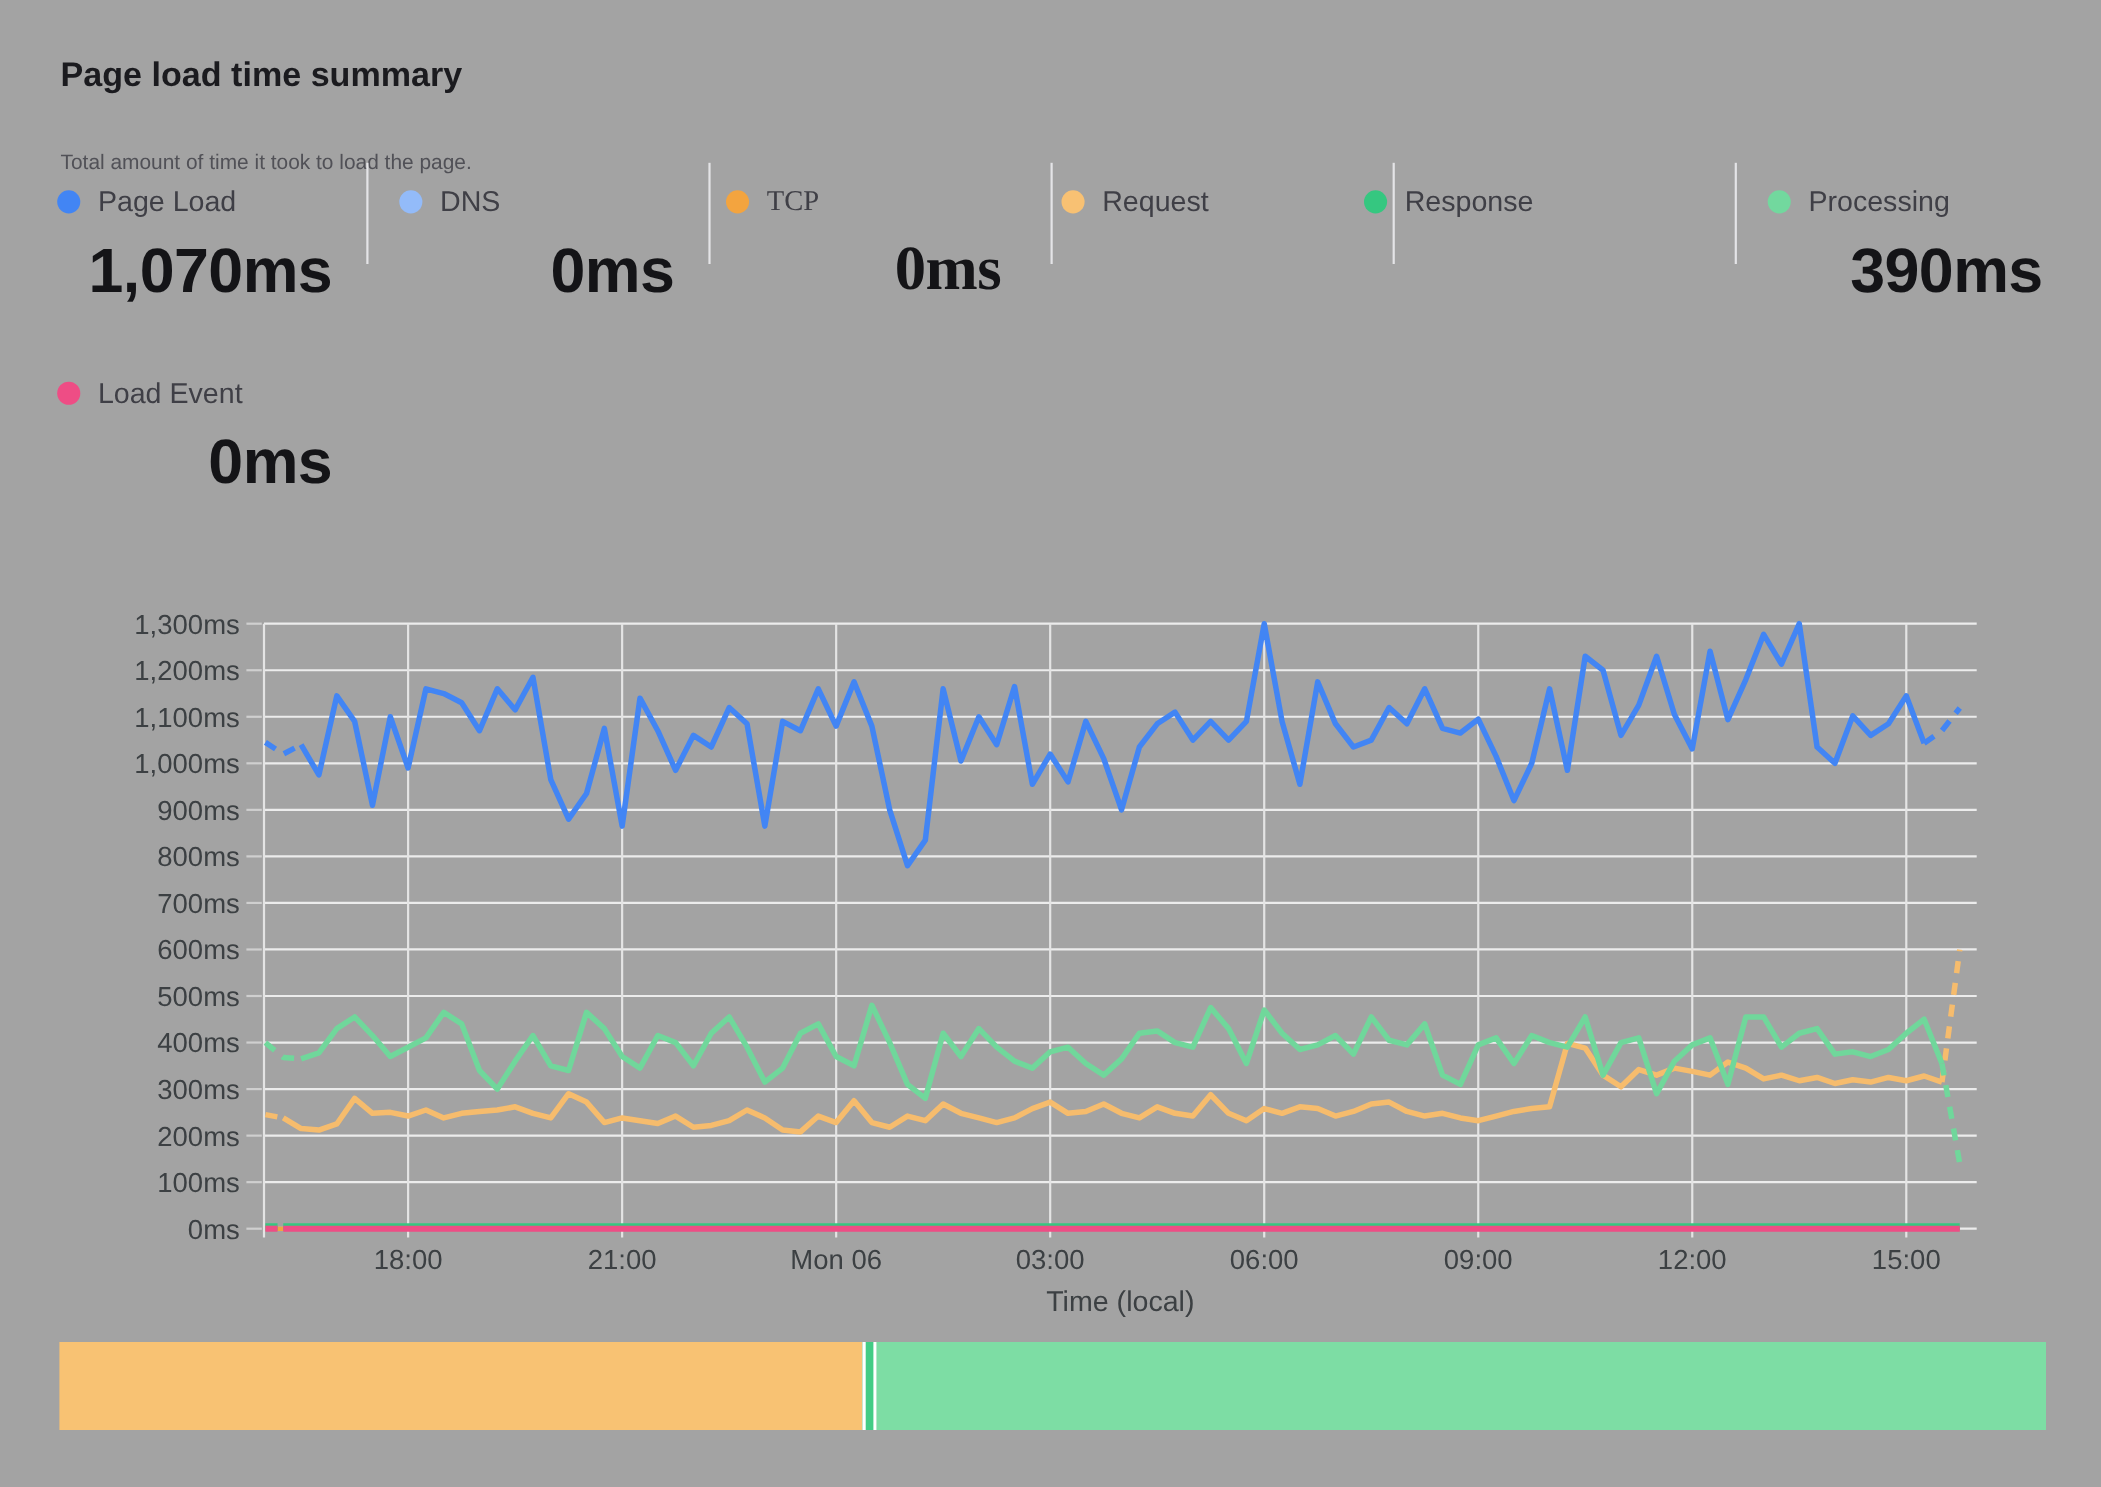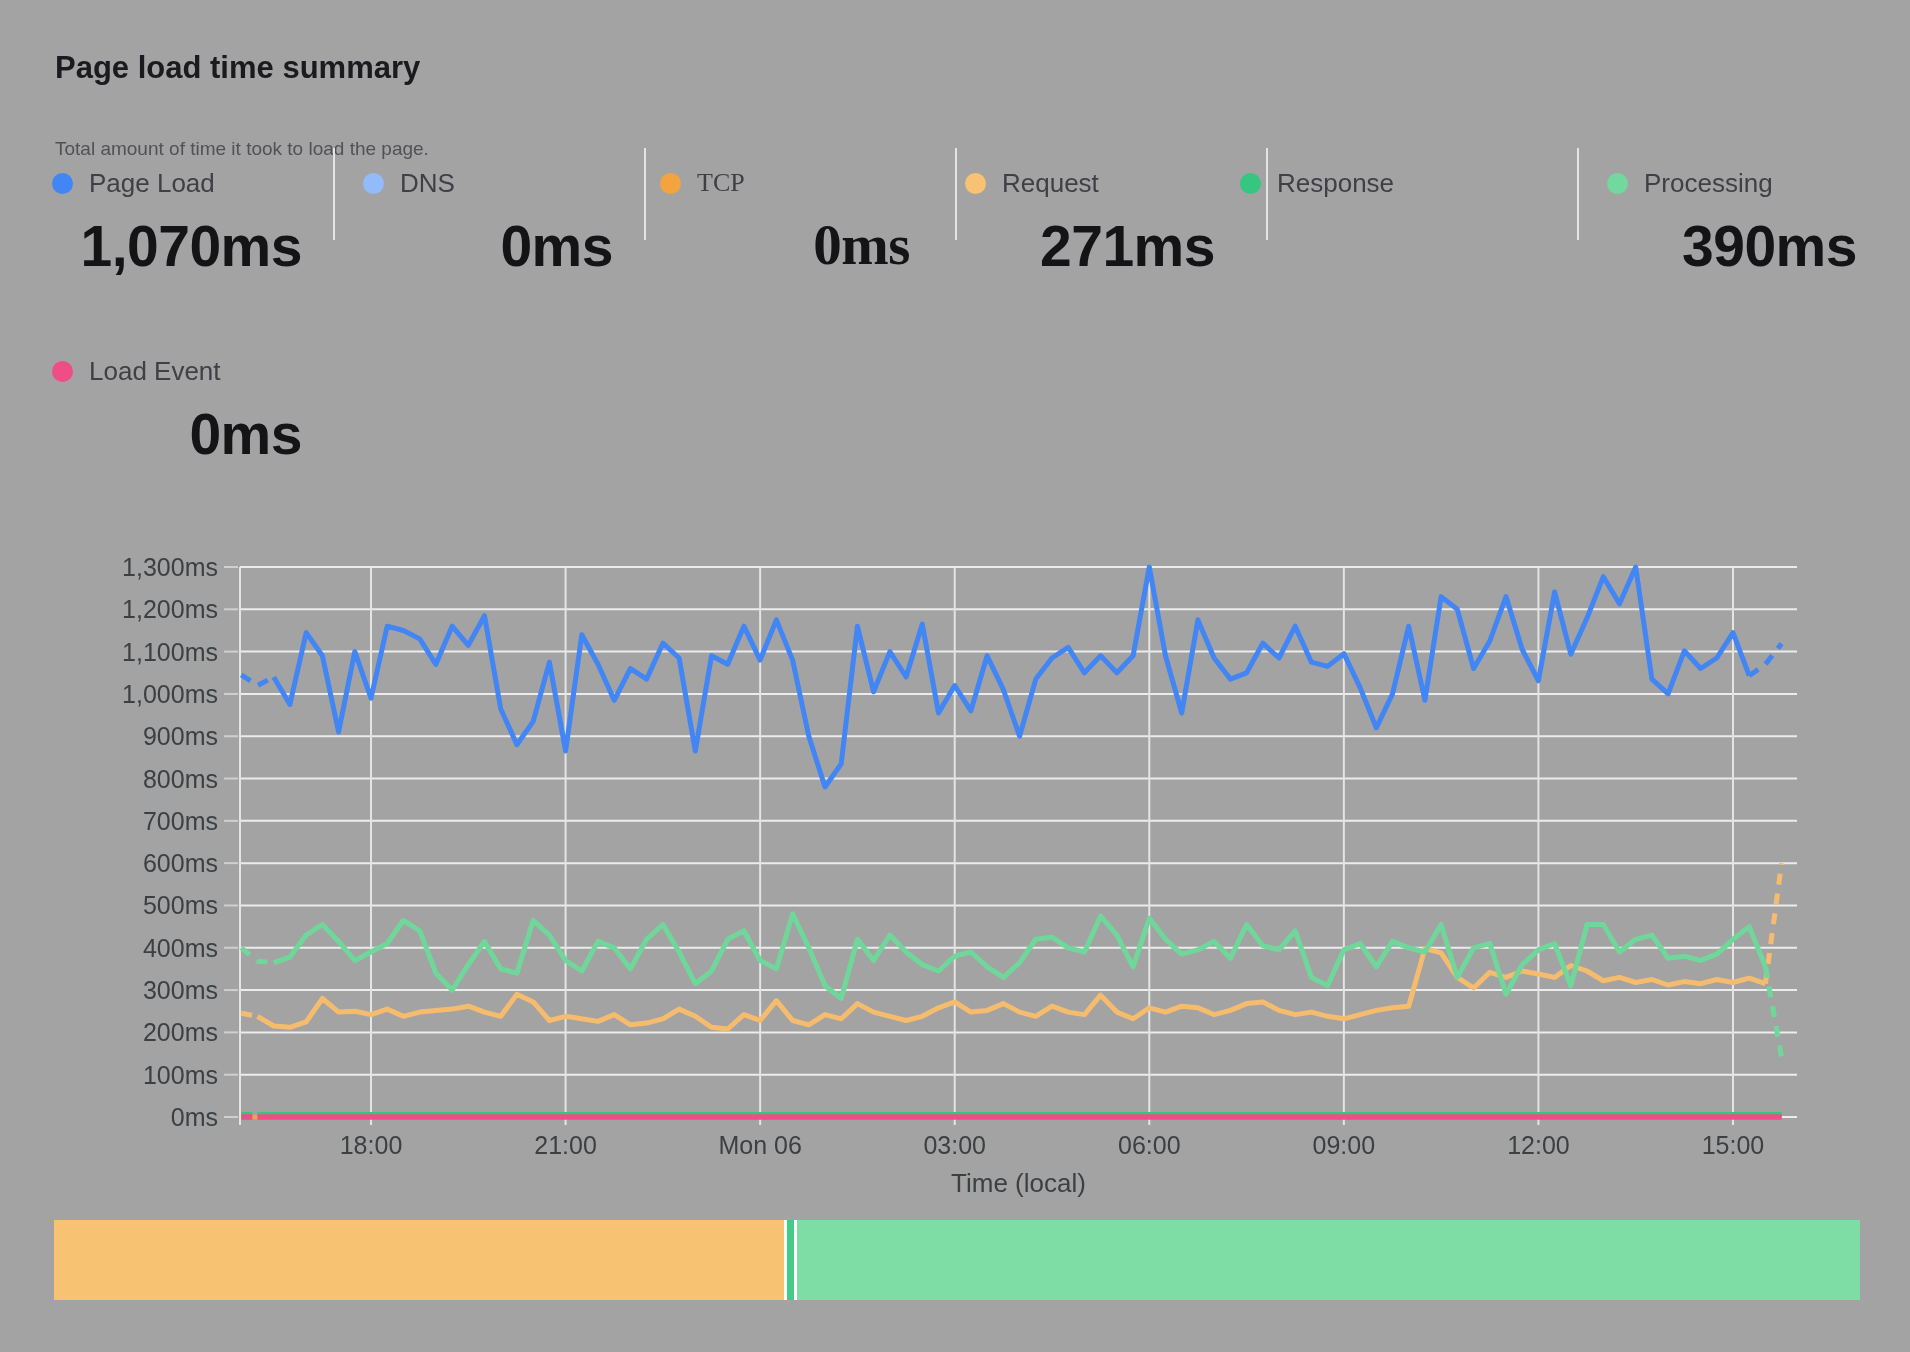--- a/index.html
+++ b/index.html
@@ -8,21 +8,21 @@
   .title{position:absolute;left:55px;top:50px;font-size:31px;font-weight:700;color:#1b1b1f;}
   .subtitle{position:absolute;left:55px;top:138px;font-size:19px;font-weight:400;color:#515157;}
   .legend-col{position:absolute;width:250px;}
   .legend-head{display:flex;align-items:center;}
   .legend-dot{width:21px;height:21px;border-radius:50%;flex:0 0 auto;}
   .legend-label{margin-left:16px;font-size:26px;color:#3f3f46;}
   .legend-value{margin-top:14px;font-size:57px;font-weight:700;color:#141417;letter-spacing:-0.5px;text-align:right;}
   .legend-divider{position:absolute;top:148px;width:2px;height:92px;background:#e4e4e7;}
   .c0{left:52px;top:168px;} .c1{left:363px;top:168px;} .c2{left:660px;top:168px;font-family:Liberation Serif, serif;}
   .c3{left:965px;top:168px;} .c4{left:1240px;top:168px;} .c5{left:1607px;top:168px;}
-  .c6{left:52px;top:356px;}
+  .c6{left:52px;top:342px;}
   .d0{left:333px;} .d1{left:644px;} .d2{left:955px;} .d3{left:1266px;} .d4{left:1577px;}
   #chart{position:absolute;left:0;top:438px;}
   .footer-bar{position:absolute;left:54px;top:1220px;width:1806px;height:80px;display:flex;}
   .footer-bar .seg{height:100%;}
   .seg-divider{border-left:3px solid #ffffff;border-right:3px solid #ffffff;box-sizing:content-box;}
   text{font-family:"Liberation Sans","DejaVu Sans",sans-serif;}
 </style>
 </head>
 <body>
 
@@ -50,21 +50,20 @@
       <span class="legend-dot" style="background: rgb(243, 164, 63);"></span>
       <span class="legend-label">TCP</span>
     </div>
     <div class="legend-value">0ms</div>
   </div>
   <div class="legend-col c3">
     <div class="legend-head">
       <span class="legend-dot" style="background: rgb(248, 193, 115);"></span>
       <span class="legend-label">Request</span>
     </div>
-    <div class="legend-value">271ms</div>
   </div>
   <div class="legend-col c4">
     <div class="legend-head">
       <span class="legend-dot" style="background: rgb(53, 199, 128);"></span>
       <span class="legend-label">Response</span>
     </div>
   </div>
   <div class="legend-col c5">
     <div class="legend-head">
       <span class="legend-dot" style="background: rgb(114, 216, 158);"></span>

